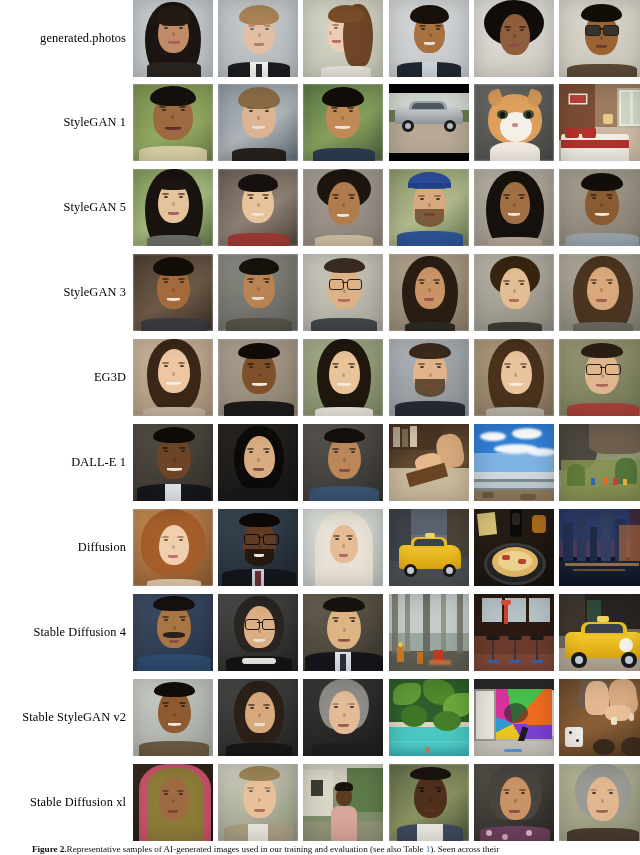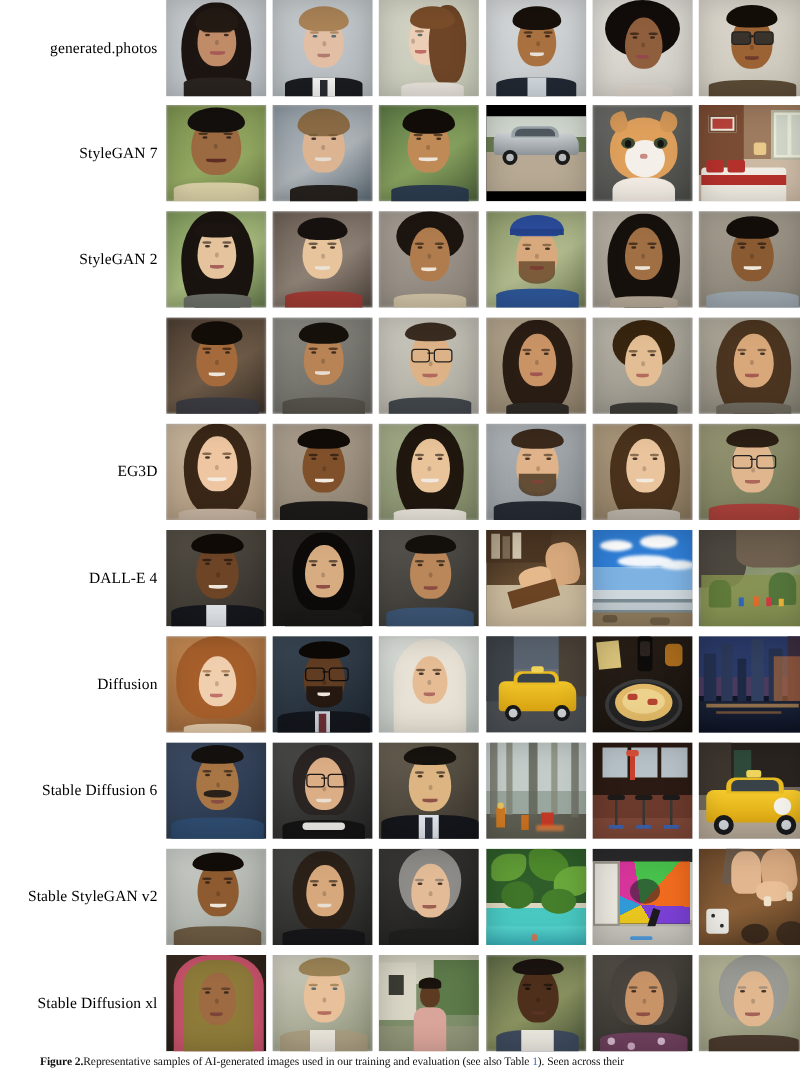--- a/index.html
+++ b/index.html
@@ -155,21 +155,21 @@
           <div class="mouth" style="left:37px;top:45px;width:11px;background:#6e3a2d"></div>
           <div class="torso" style="left:8px;top:64px;width:70px;height:18px;background:#5a4b36"></div>
           <div class="vig"></div>
         </div>
       </div>
 
     </div>
   </div>
 
   <div class="row" style="top:84px">
-    <div class="row-label">StyleGAN 7</div>
+    <div class="row-label">StyleGAN 1</div>
     <div class="cells">
 
       <div class="cell" style="left:0px">
         <div class="art">
           <div class="bg soft" style="background:linear-gradient(160deg,#7e9450,#93a862 60%,#6d7f45)"></div>
           <div class="head" style="left:20px;top:8px;width:40px;height:48px;background:#9c6a41"></div>
           <div class="hair" style="left:17px;top:2px;width:46px;height:20px;background:#14100d"></div>
           <div class="eye" style="left:29px;top:25px"></div>
             <div class="eye" style="left:48px;top:25px"></div>
           <div class="brow" style="left:26px;top:22px;background:#151009"></div>
@@ -260,21 +260,21 @@
           <div style="position:absolute;left:23px;top:44px;width:14px;height:10px;border-radius:2px;background:#b4302b"></div>
           <div style="position:absolute;left:44px;top:30px;width:10px;height:10px;border-radius:2px;background:#e8c98a"></div>
           <div class="vig"></div>
         </div>
       </div>
 
     </div>
   </div>
 
   <div class="row" style="top:169px">
-    <div class="row-label">StyleGAN 2</div>
+    <div class="row-label">StyleGAN 5</div>
     <div class="cells">
 
       <div class="cell" style="left:0px">
         <div class="art">
           <div class="bg soft" style="background:linear-gradient(150deg,#7f9a5b,#a9bc7f 55%,#62794a)"></div>
           <div class="hairback" style="left:12px;top:0px;width:58px;height:80px;background:#1a1410"></div>
           <div class="head" style="left:25px;top:12px;width:31px;height:42px;background:#e4c39d"></div>
           <div class="hair" style="left:22px;top:8px;width:37px;height:13px;background:#1c1512"></div>
           <div class="eye" style="left:31px;top:27px"></div>
             <div class="eye" style="left:46px;top:27px"></div>
@@ -366,20 +366,21 @@
           <div class="mouth" style="left:36px;top:44px;width:14px;background:#f0e8dc"></div>
           <div class="torso" style="left:6px;top:64px;width:74px;height:18px;background:#9aa4ab"></div>
           <div class="vig"></div>
         </div>
       </div>
 
     </div>
   </div>
 
   <div class="row" style="top:254px">
+    <div class="row-label">StyleGAN 3</div>
     <div class="cells">
 
       <div class="cell" style="left:0px">
         <div class="art">
           <div class="bg soft" style="background:linear-gradient(150deg,#4e3f33,#6d5a47 55%,#3b3028)"></div>
           <div class="head" style="left:24px;top:11px;width:33px;height:44px;background:#a46a3b"></div>
           <div class="hair" style="left:20px;top:3px;width:41px;height:19px;background:#140e09"></div>
           <div class="eye" style="left:31px;top:27px"></div>
             <div class="eye" style="left:47px;top:27px"></div>
           <div class="brow" style="left:29px;top:24px;background:#150e08"></div>
@@ -570,21 +571,21 @@
           <div class="mouth" style="left:37px;top:45px;width:12px;background:#ad665a"></div>
           <div class="torso" style="left:8px;top:64px;width:72px;height:18px;background:#a8403a"></div>
           <div class="vig"></div>
         </div>
       </div>
 
     </div>
   </div>
 
   <div class="row" style="top:424px">
-    <div class="row-label">DALL-E 4</div>
+    <div class="row-label">DALL-E 1</div>
     <div class="cells">
 
       <div class="cell" style="left:0px">
         <div class="art">
           <div class="bg" style="background:linear-gradient(150deg,#575147,#34302a)"></div>
           <div class="head" style="left:24px;top:10px;width:34px;height:45px;background:#6d4425"></div>
           <div class="hair" style="left:20px;top:3px;width:42px;height:16px;background:#100b07"></div>
           <div class="eye" style="left:31px;top:26px"></div>
             <div class="eye" style="left:48px;top:26px"></div>
           <div class="brow" style="left:29px;top:23px;background:#0e0906"></div>
@@ -778,21 +779,21 @@
           <div style="position:absolute;left:6px;top:54px;width:74px;height:3px;background:#e0a45a;opacity:.6"></div>
           <div style="position:absolute;left:14px;top:60px;width:52px;height:2px;background:#d88a3c;opacity:.45"></div>
           <div class="vig"></div>
         </div>
       </div>
 
     </div>
   </div>
 
   <div class="row" style="top:594px">
-    <div class="row-label">Stable Diffusion 6</div>
+    <div class="row-label">Stable Diffusion 4</div>
     <div class="cells">
 
       <div class="cell" style="left:0px">
         <div class="art">
           <div class="bg" style="background:linear-gradient(150deg,#3f4e66,#26344a)"></div>
           <div class="head" style="left:24px;top:9px;width:34px;height:45px;background:#a87544"></div>
           <div class="hair" style="left:20px;top:2px;width:42px;height:15px;background:#15110e"></div>
           <div class="eye" style="left:31px;top:25px"></div>
             <div class="eye" style="left:48px;top:25px"></div>
           <div class="brow" style="left:29px;top:22px;background:#171210"></div>

